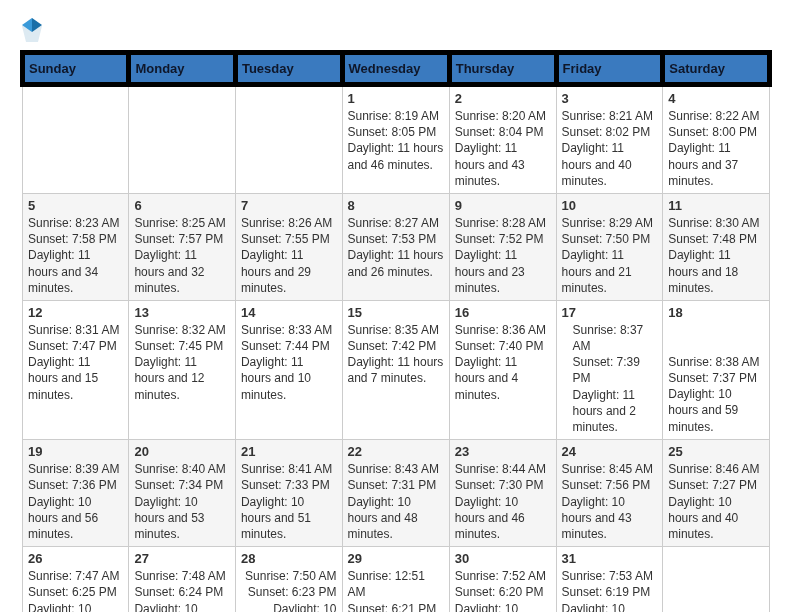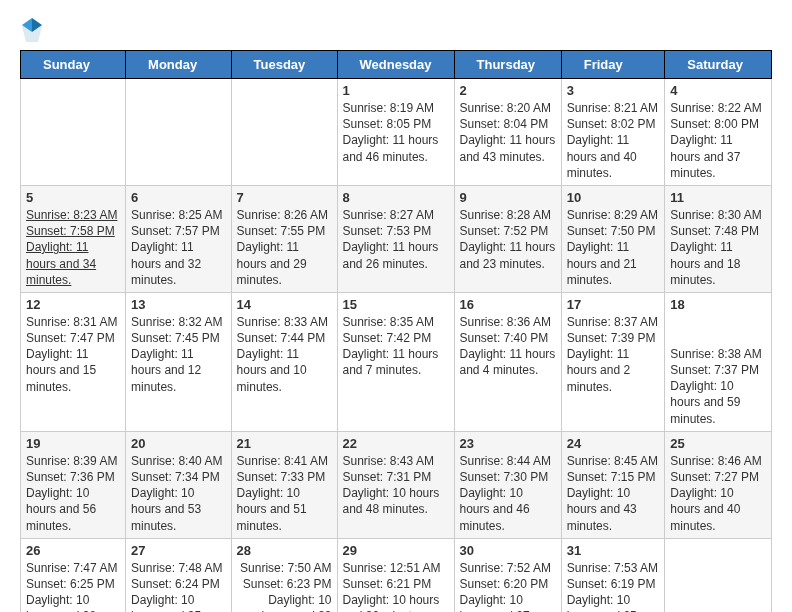--- a/index.html
+++ b/index.html
@@ -57,26 +57,26 @@
       font-size: 14px;
       color: #333;
     }
     .calendar {
       width: 100%;
       border-collapse: collapse;
       margin-top: 4px;
     }
     .calendar th {
       background: #3a7abf;
-      color: #ffffff;
-      padding: 6px 22px;
+      color: #0f172a;
+      padding: 6px 4px;
       text-align: left;
       font-size: 13px;
       font-weight: bold;
-      border: 1px solid #000000;
+      border: 5px solid #000000;
     }
     .calendar td {
       border: 1px solid #ccc;
       vertical-align: top;
       padding: 4px 5px;
       width: 108px;
       height: 80px;
       font-size: 10.5px;
       color: #333;
       background: #fff;
@@ -160,21 +160,21 @@
           <td>
             <span class="day-number">4</span>
             <div class="day-info" style="white-space: pre-line;">Sunrise: 8:22 AM
 Sunset: 8:00 PM
 Daylight: 11 hours and 37 minutes.</div>
           </td>
         </tr>
         <tr>
           <td>
             <span class="day-number">5</span>
-            <div class="day-info" style="white-space: pre-line; text-decoration: underline;">Sunrise: 8:23 AM
+            <div class="day-info" style="white-space: pre-line;">Sunrise: 8:23 AM
 Sunset: 7:58 PM
 Daylight: 11 hours and 34 minutes.</div>
           </td>
           <td>
             <span class="day-number">6</span>
             <div class="day-info" style="white-space: pre-line;">Sunrise: 8:25 AM
 Sunset: 7:57 PM
 Daylight: 11 hours and 32 minutes.</div>
           </td>
           <td>
@@ -234,21 +234,21 @@
 Daylight: 11 hours and 7 minutes.</div>
           </td>
           <td>
             <span class="day-number">16</span>
             <div class="day-info" style="white-space: pre-line;">Sunrise: 8:36 AM
 Sunset: 7:40 PM
 Daylight: 11 hours and 4 minutes.</div>
           </td>
           <td>
             <span class="day-number">17</span>
-            <div class="day-info" style="white-space: pre-line;">Sunrise: 8:37 AM
+            <div class="day-info" style="white-space: pre-line; margin-left: 11px;">Sunrise: 8:37 AM
 Sunset: 7:39 PM
 Daylight: 11 hours and 2 minutes.</div>
           </td>
           <td>
             <span class="day-number">18</span>
             <div class="day-info" style="white-space: pre-line; margin-top: 34px;">Sunrise: 8:38 AM
 Sunset: 7:37 PM
 Daylight: 10 hours and 59 minutes.</div>
           </td>
         </tr>
@@ -279,21 +279,21 @@
           </td>
           <td>
             <span class="day-number">23</span>
             <div class="day-info" style="white-space: pre-line;">Sunrise: 8:44 AM
 Sunset: 7:30 PM
 Daylight: 10 hours and 46 minutes.</div>
           </td>
           <td>
             <span class="day-number">24</span>
             <div class="day-info" style="white-space: pre-line;">Sunrise: 8:45 AM
-Sunset: 7:15 PM
+Sunset: 7:56 PM
 Daylight: 10 hours and 43 minutes.</div>
           </td>
           <td>
             <span class="day-number">25</span>
             <div class="day-info" style="white-space: pre-line;">Sunrise: 8:46 AM
 Sunset: 7:27 PM
 Daylight: 10 hours and 40 minutes.</div>
           </td>
         </tr>
         <tr>

